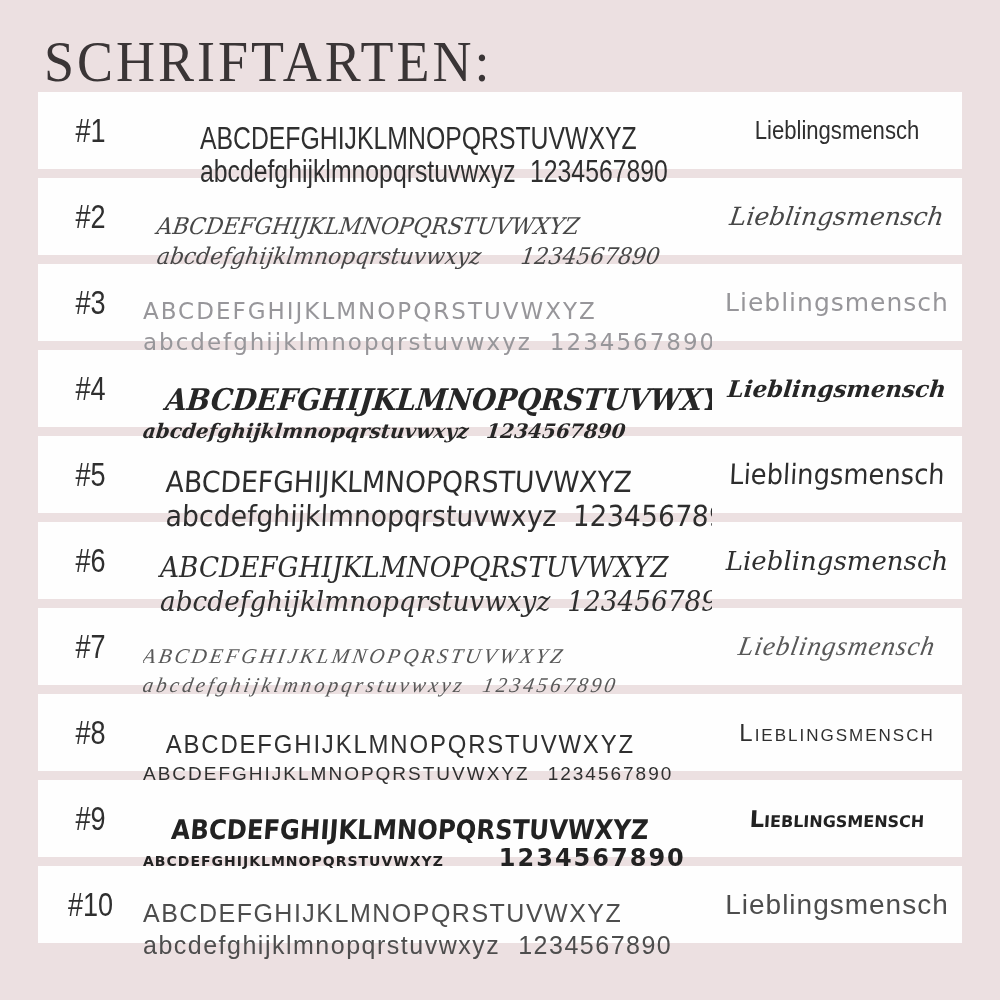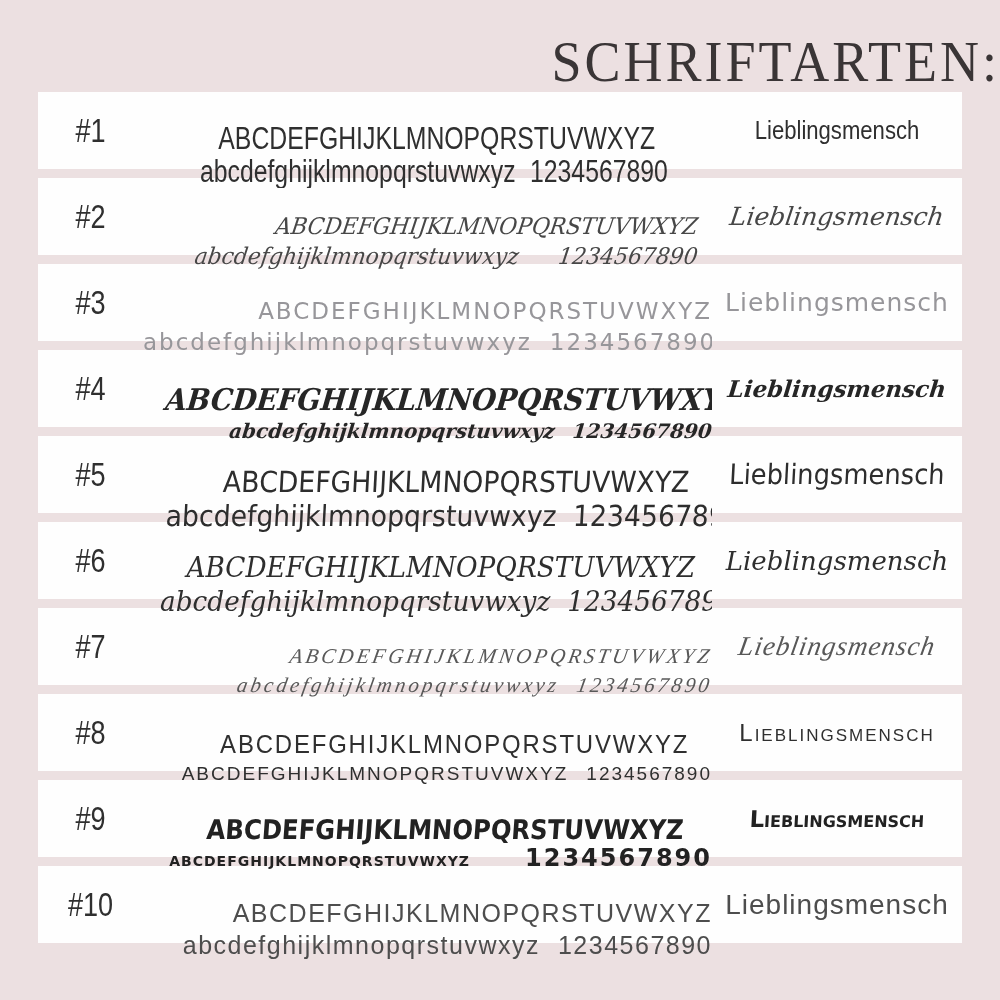--- a/index.html
+++ b/index.html
@@ -7,21 +7,20 @@
     width: 1000px;
     height: 1000px;
     background: #ece0e1;
     font-family: "Liberation Sans", sans-serif;
     overflow: hidden;
   }
   .header {
     padding: 30px 0 0 44px;
     height: 92px;
     box-sizing: border-box;
-    text-align: right;
   }
   .page-title {
     font-family: "Liberation Serif", serif;
     font-size: 54px;
     font-weight: 400;
     letter-spacing: 3px;
     color: #3a3536;
     transform: scaleY(1.05);
     transform-origin: left top;
     display: inline-block;
@@ -44,21 +43,21 @@
     text-align: center;
     font-family: "Liberation Sans", sans-serif;
     font-size: 33px;
     color: #2f2f2f;
     transform: scaleX(0.82);
     transform-origin: center;
     white-space: nowrap;
   }
   .alphabet {
     flex: 1 1 auto;
-    text-align: right;
+    text-align: left;
     overflow: hidden;
     margin-top: 48px;
   }
   .alphabet .line { white-space: nowrap; }
   .digits { margin-left: 18px; }
   .sample {
     width: 250px;
     flex: 0 0 250px;
     text-align: center;
     white-space: nowrap;

